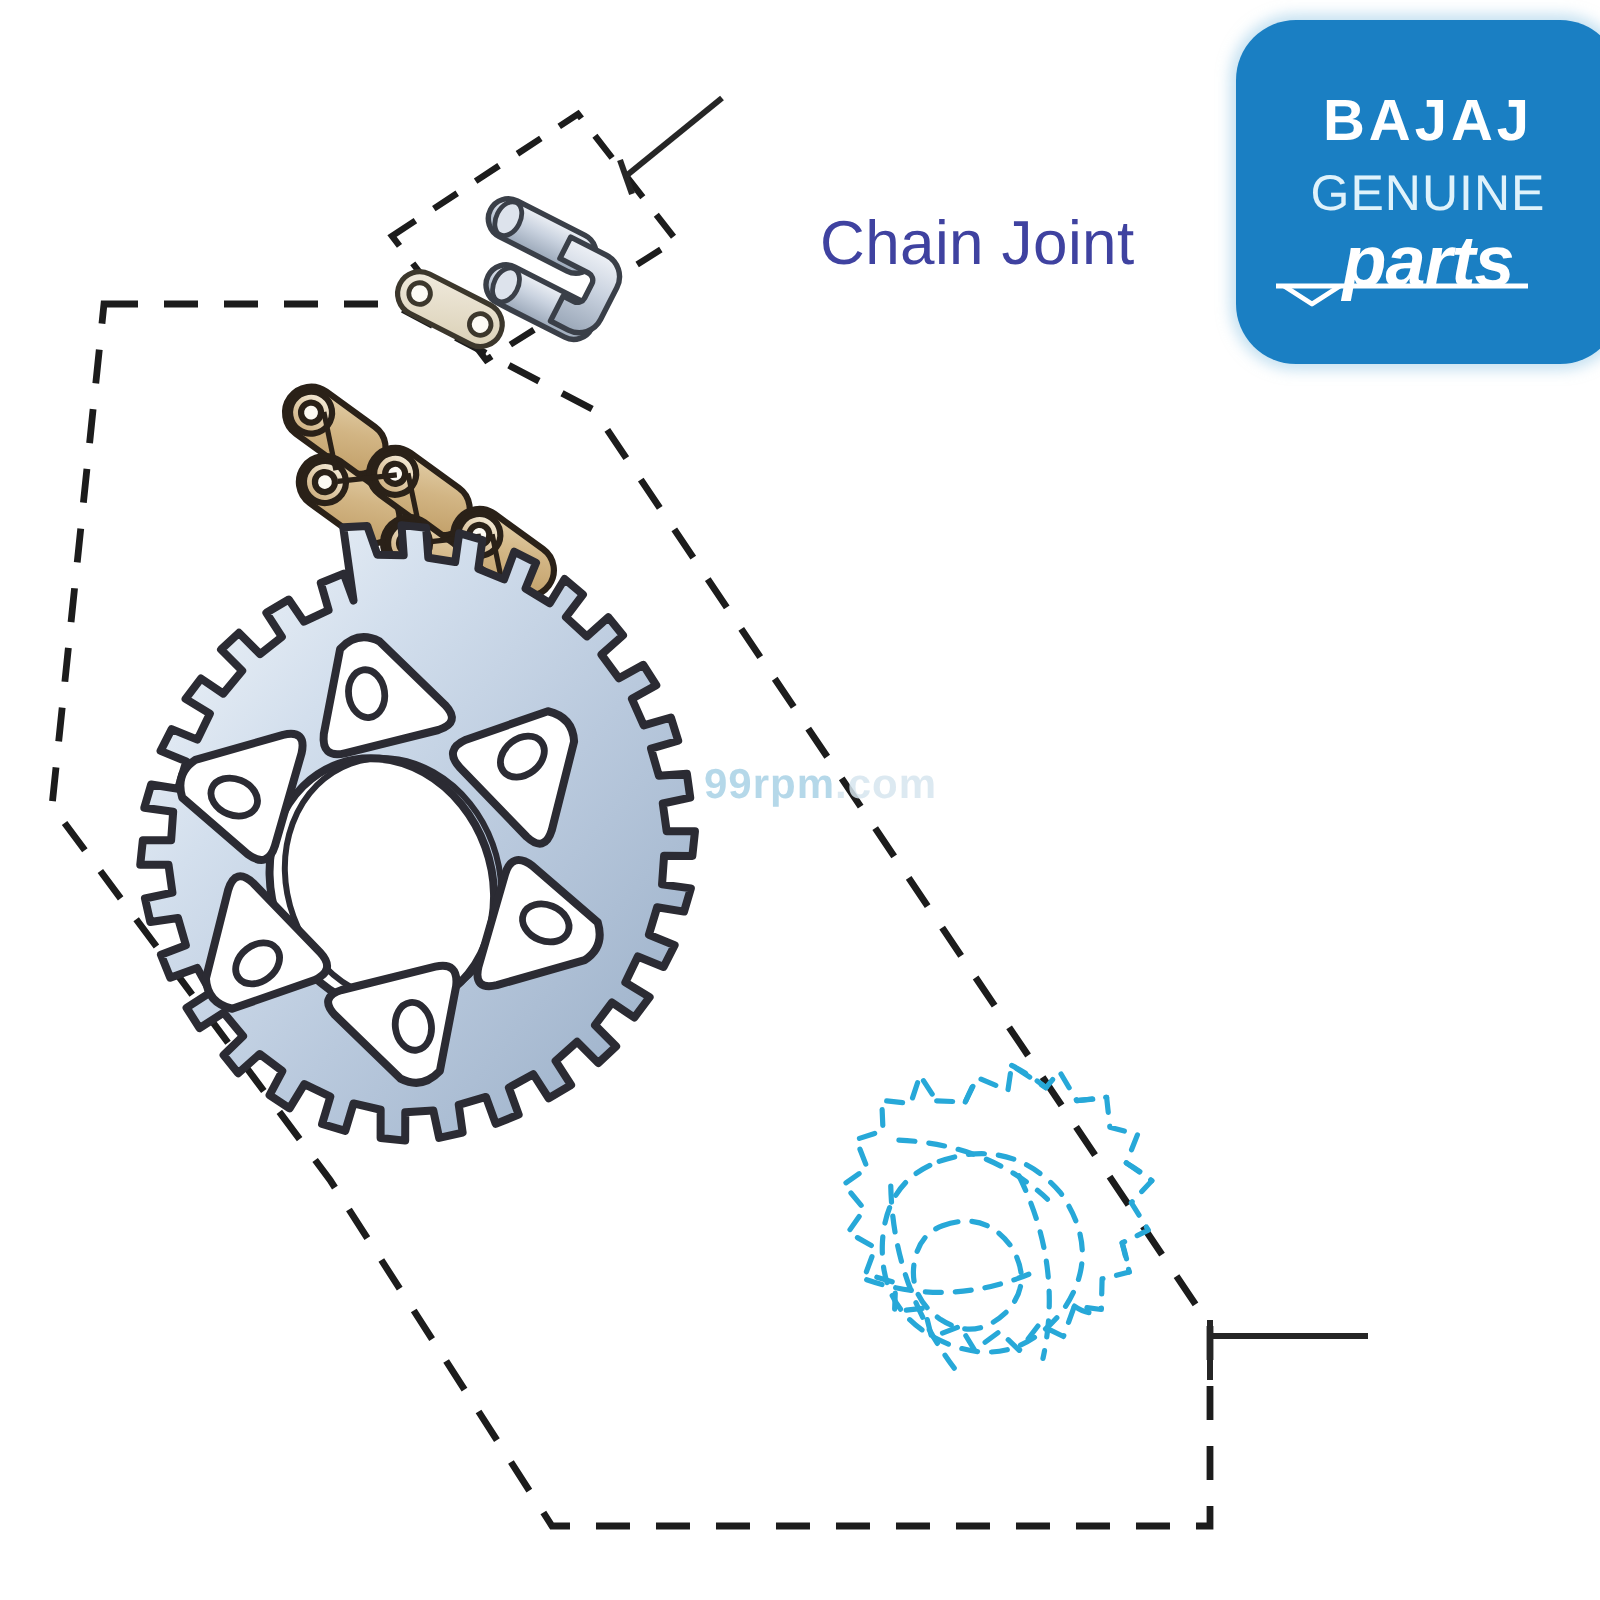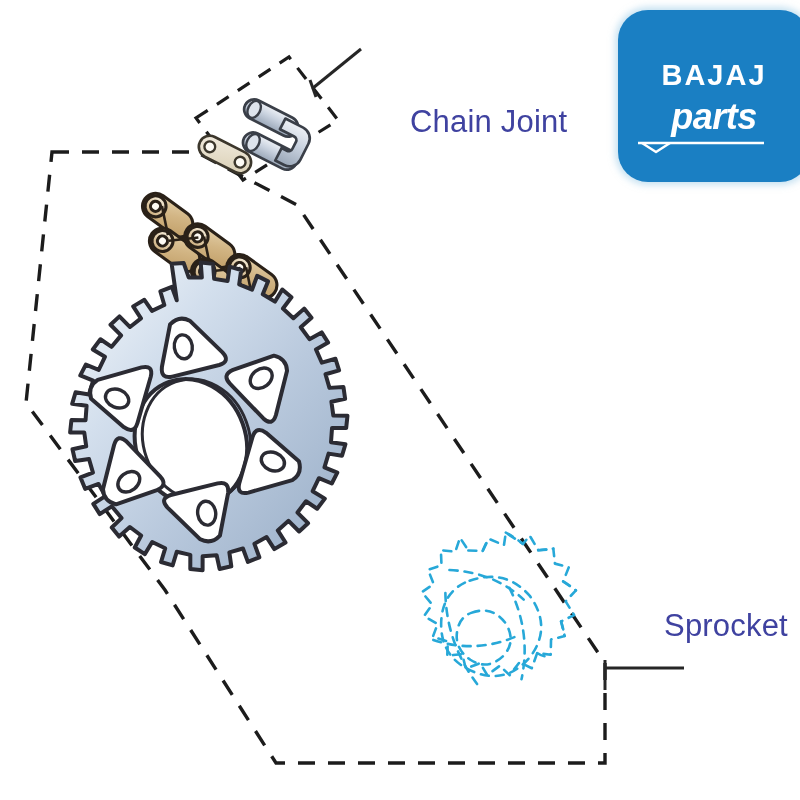--- a/index.html
+++ b/index.html
@@ -311,28 +311,29 @@
       <path d="M 50 17 q 7 7 13 4"></path>
     </g>
 
   </svg>
 
   <div class="callout-label" id="label-chain-joint">
     <span class="ln">Chain Joint</span>
   </div>
 
   <div class="callout-label" id="label-chain-sprocket-kit">
-    <span class="ln">Sprocket</span>
     
   </div>
 
+  <div id="watermark"><span>99rpm</span><span class="wm-dim">.com</span></div>
 
   <div id="logo">
     <div id="logo-inner">
       <div id="logo-bajaj">BAJAJ</div>
+      <div id="logo-genuine">GENUINE</div>
       <div id="logo-parts">parts</div>
     </div>
     <svg id="logo-swoosh" viewBox="0 0 130 14">
       <path d="M 2 3 L 128 3" stroke="#ffffff" stroke-width="2.4" fill="none"></path>
       <path d="M 6 3 L 20 12 L 34 3" stroke="#ffffff" stroke-width="2.4" fill="none" stroke-linejoin="round"></path>
     </svg>
   </div>
 
 </div>
 

